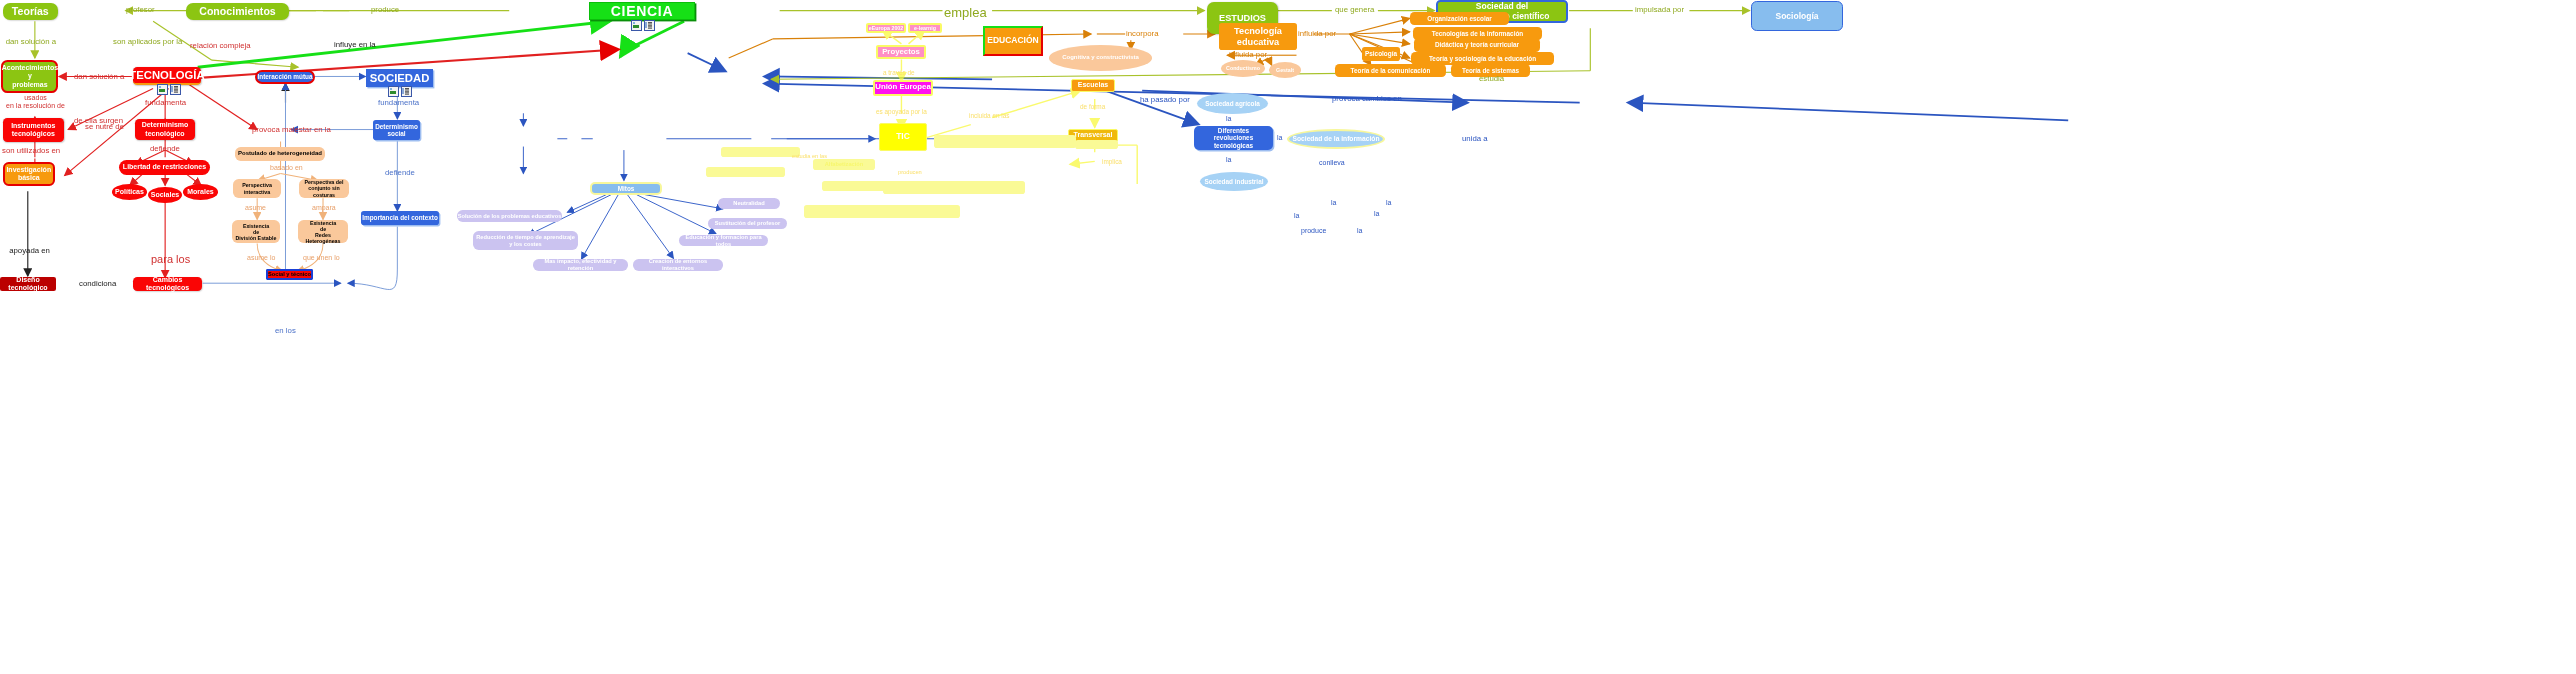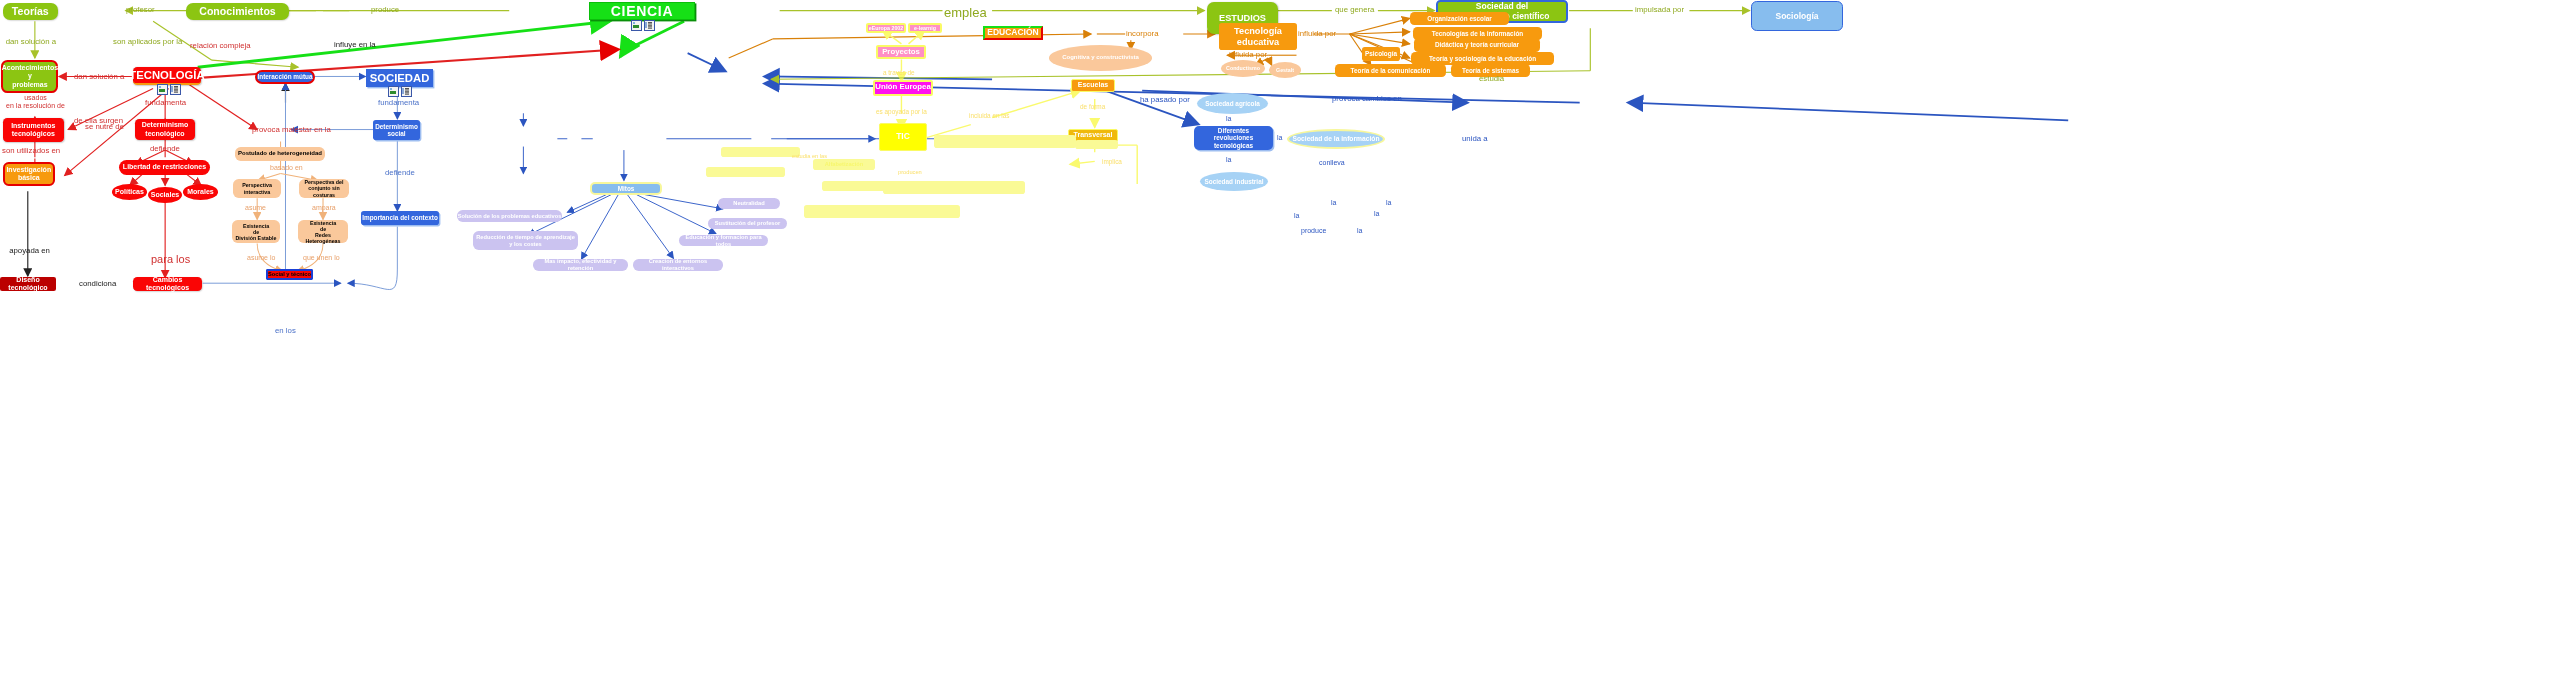--- a/index.html
+++ b/index.html
@@ -290,21 +290,21 @@
 <div class="node peach" style="left:299px;top:179px;width:50px;height:19px;font-size:5.3px;color:#000;white-space:pre-line;">Perspectiva del
 conjunto sin costuras</div>
 <div class="node peach" style="left:232px;top:220px;width:48px;height:23.4px;font-size:5.3px;color:#000;white-space:pre-line;">Existencia
 de
 División Estable</div>
 <div class="node peach" style="left:298px;top:220px;width:50px;height:23.4px;font-size:5.3px;color:#000;white-space:pre-line;">Existencia
 de
 Redes Heterogéneas</div>
 <div class="node red-blue" style="left:266px;top:269px;width:47px;height:11.3px;font-size:5.7px;color:#000;">Social y técnico</div>
 
-<div class="node orange-green" style="left:983px;top:25.5px;width:60px;height:14px;font-size:8.5px;">EDUCACIÓN</div>
+<div class="node orange-green" style="left:983px;top:25.5px;width:60px;height:30px;font-size:8.5px;">EDUCACIÓN</div>
 
 <div class="node orange-solid" style="left:1219px;top:23.4px;width:78px;height:27px;font-size:9.2px;white-space:pre-line;">Tecnología
 educativa</div>
 
 <div class="node peach-ell" style="left:1049px;top:45px;width:103px;height:25.5px;font-size:6px;">Cognitiva y constructivista</div>
 <div class="node peach-ell" style="left:1221px;top:60px;width:44px;height:17px;font-size:5.3px;">Conductismo</div>
 <div class="node peach-ell" style="left:1269px;top:62px;width:32px;height:15.6px;font-size:5.3px;">Gestalt</div>
 
 <div class="node orange-solid" style="left:1362px;top:47px;width:38px;height:14px;font-size:6.4px;">Psicología</div>
 

